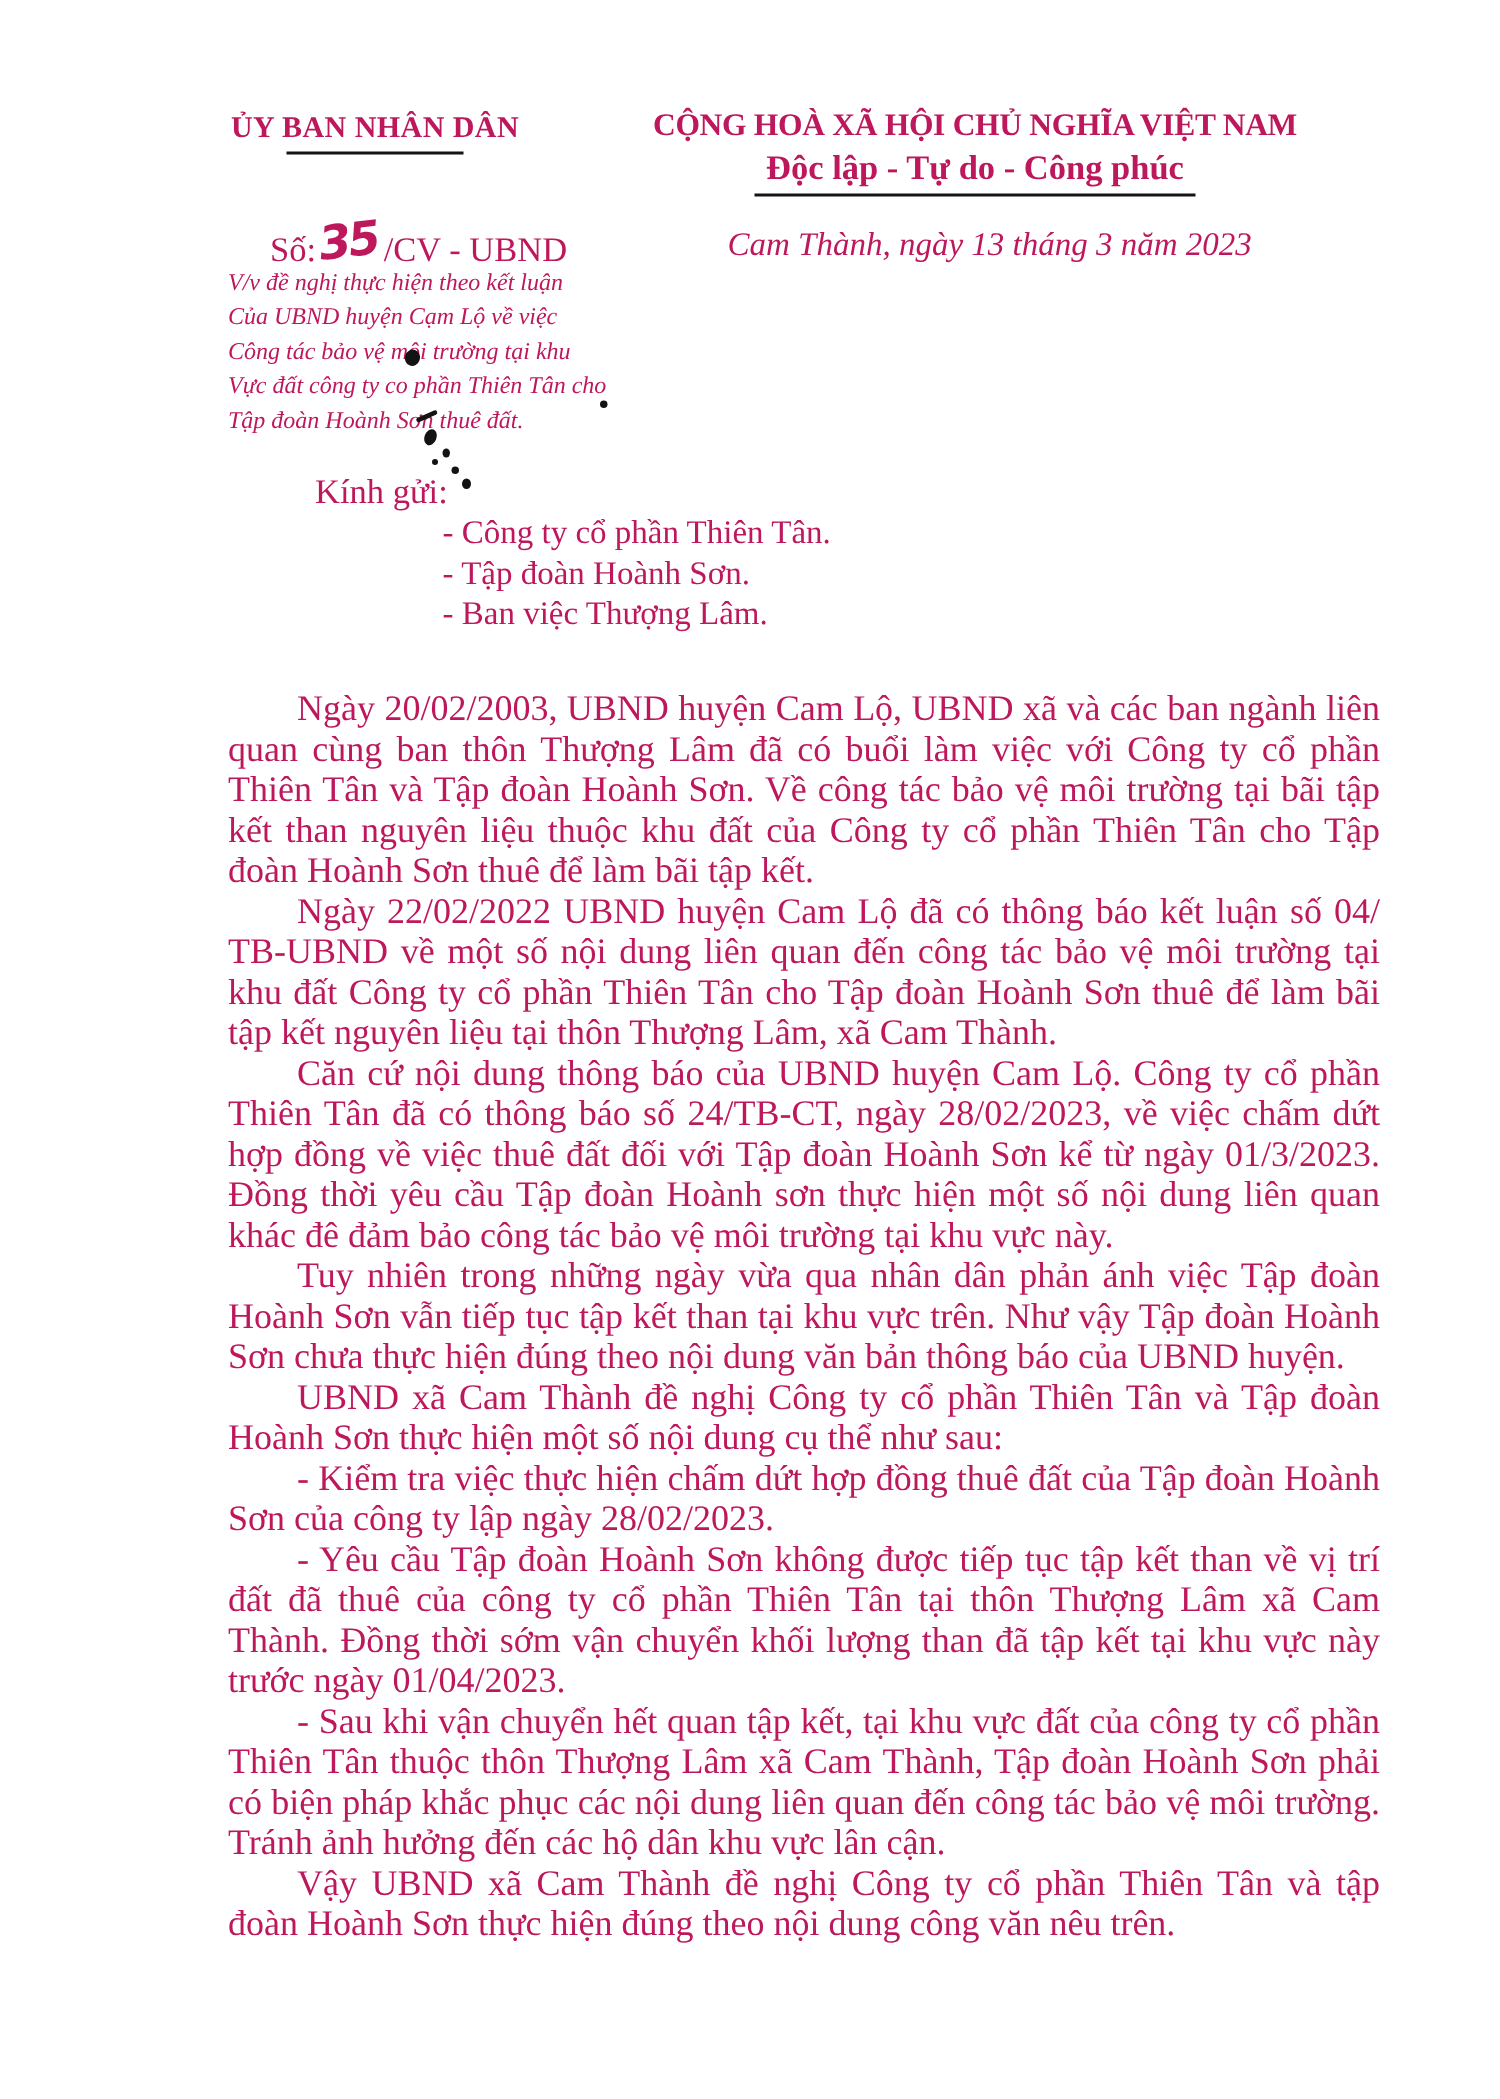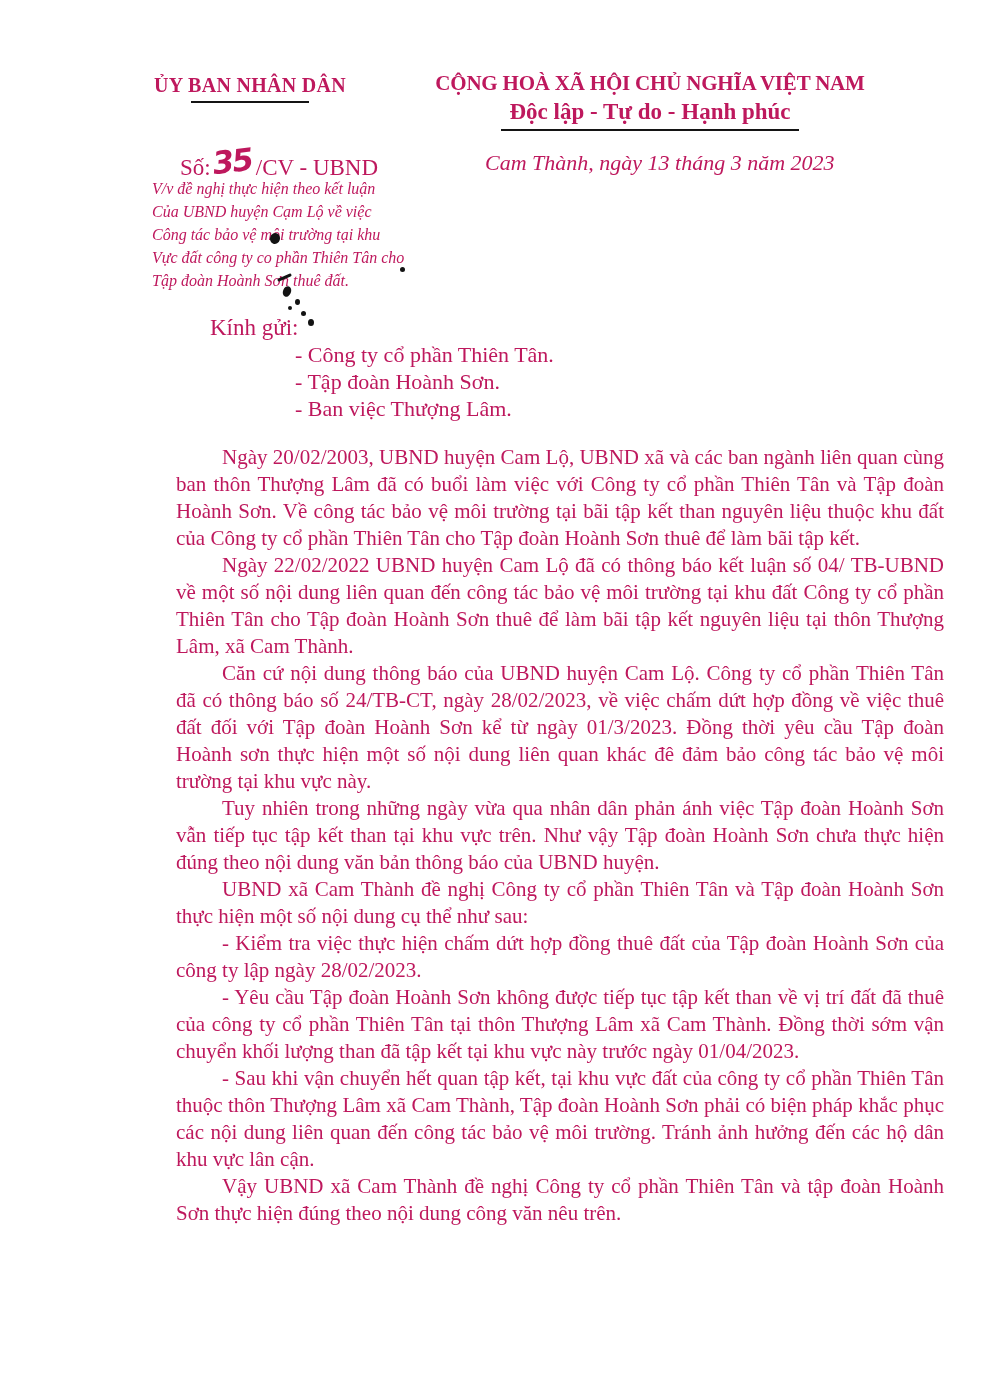--- a/index.html
+++ b/index.html
@@ -35,22 +35,22 @@
     letter-spacing:-2px;margin:0 4px 0 2px;
   }
   .place-date{position:absolute;left:485px;top:150px;font-size:22px;font-style:italic;white-space:nowrap;}
   
   .subject{position:absolute;left:152px;top:177px;width:340px;
     font-style:italic;font-size:16px;line-height:23px;}
   
   .salutation{position:absolute;left:210px;top:315px;font-size:23px;}
   .recipients{position:absolute;left:295px;top:341px;font-size:22px;line-height:27px;}
   
-  .body-text{position:absolute;left:152px;top:444px;width:768px;
-    font-size:21px;line-height:27px;text-align:justify;margin-left:24px;}
+  .body-text{position:absolute;left:152px;top:460px;width:768px;
+    font-size:24px;line-height:27px;text-align:justify;}
   .body-text p{margin:0;text-indent:46px;}
   
   .speck{position:absolute;background:#131313;border-radius:50%;}
   .sp-a{left:270px;top:233px;width:10px;height:11px;transform:rotate(18deg);}
   .sp-b{left:277px;top:276px;width:15px;height:3px;border-radius:2px;transform:rotate(-24deg);}
   .sp-c{left:400px;top:267px;width:5px;height:5px;}
   .sp-d{left:283px;top:286px;width:8px;height:11px;transform:rotate(22deg);}
   .sp-e{left:295px;top:299px;width:5px;height:6px;}
   .sp-f{left:288px;top:306px;width:4px;height:4px;}
   .sp-g{left:301px;top:311px;width:5px;height:5px;}
@@ -61,21 +61,21 @@
 
 <div class="page">
 
   <div class="hdr-left">
     <div class="l1">ỦY BAN NHÂN DÂN</div>
     <div class="rule"></div>
   </div>
 
   <div class="hdr-right">
     <div class="l1">CỘNG HOÀ XÃ HỘI CHỦ NGHĨA VIỆT NAM</div>
-    <div><span class="l2">Độc lập - Tự do - Hạnh phúc</span></div>
+    <div><span class="l2">Độc lập - Tự do - Công phúc</span></div>
   </div>
 
   <div class="doc-number"><span>Số:</span><span class="hand">35</span><span>/CV - UBND</span></div>
 
   <div class="place-date">Cam Thành, ngày 13 tháng 3 năm 2023</div>
 
   <div class="subject">
     <div>V/v đề nghị thực hiện theo kết luận</div>
     <div>Của UBND huyện Cạm Lộ về việc</div>
     <div>Công tác bảo vệ môi trường tại khu</div>

